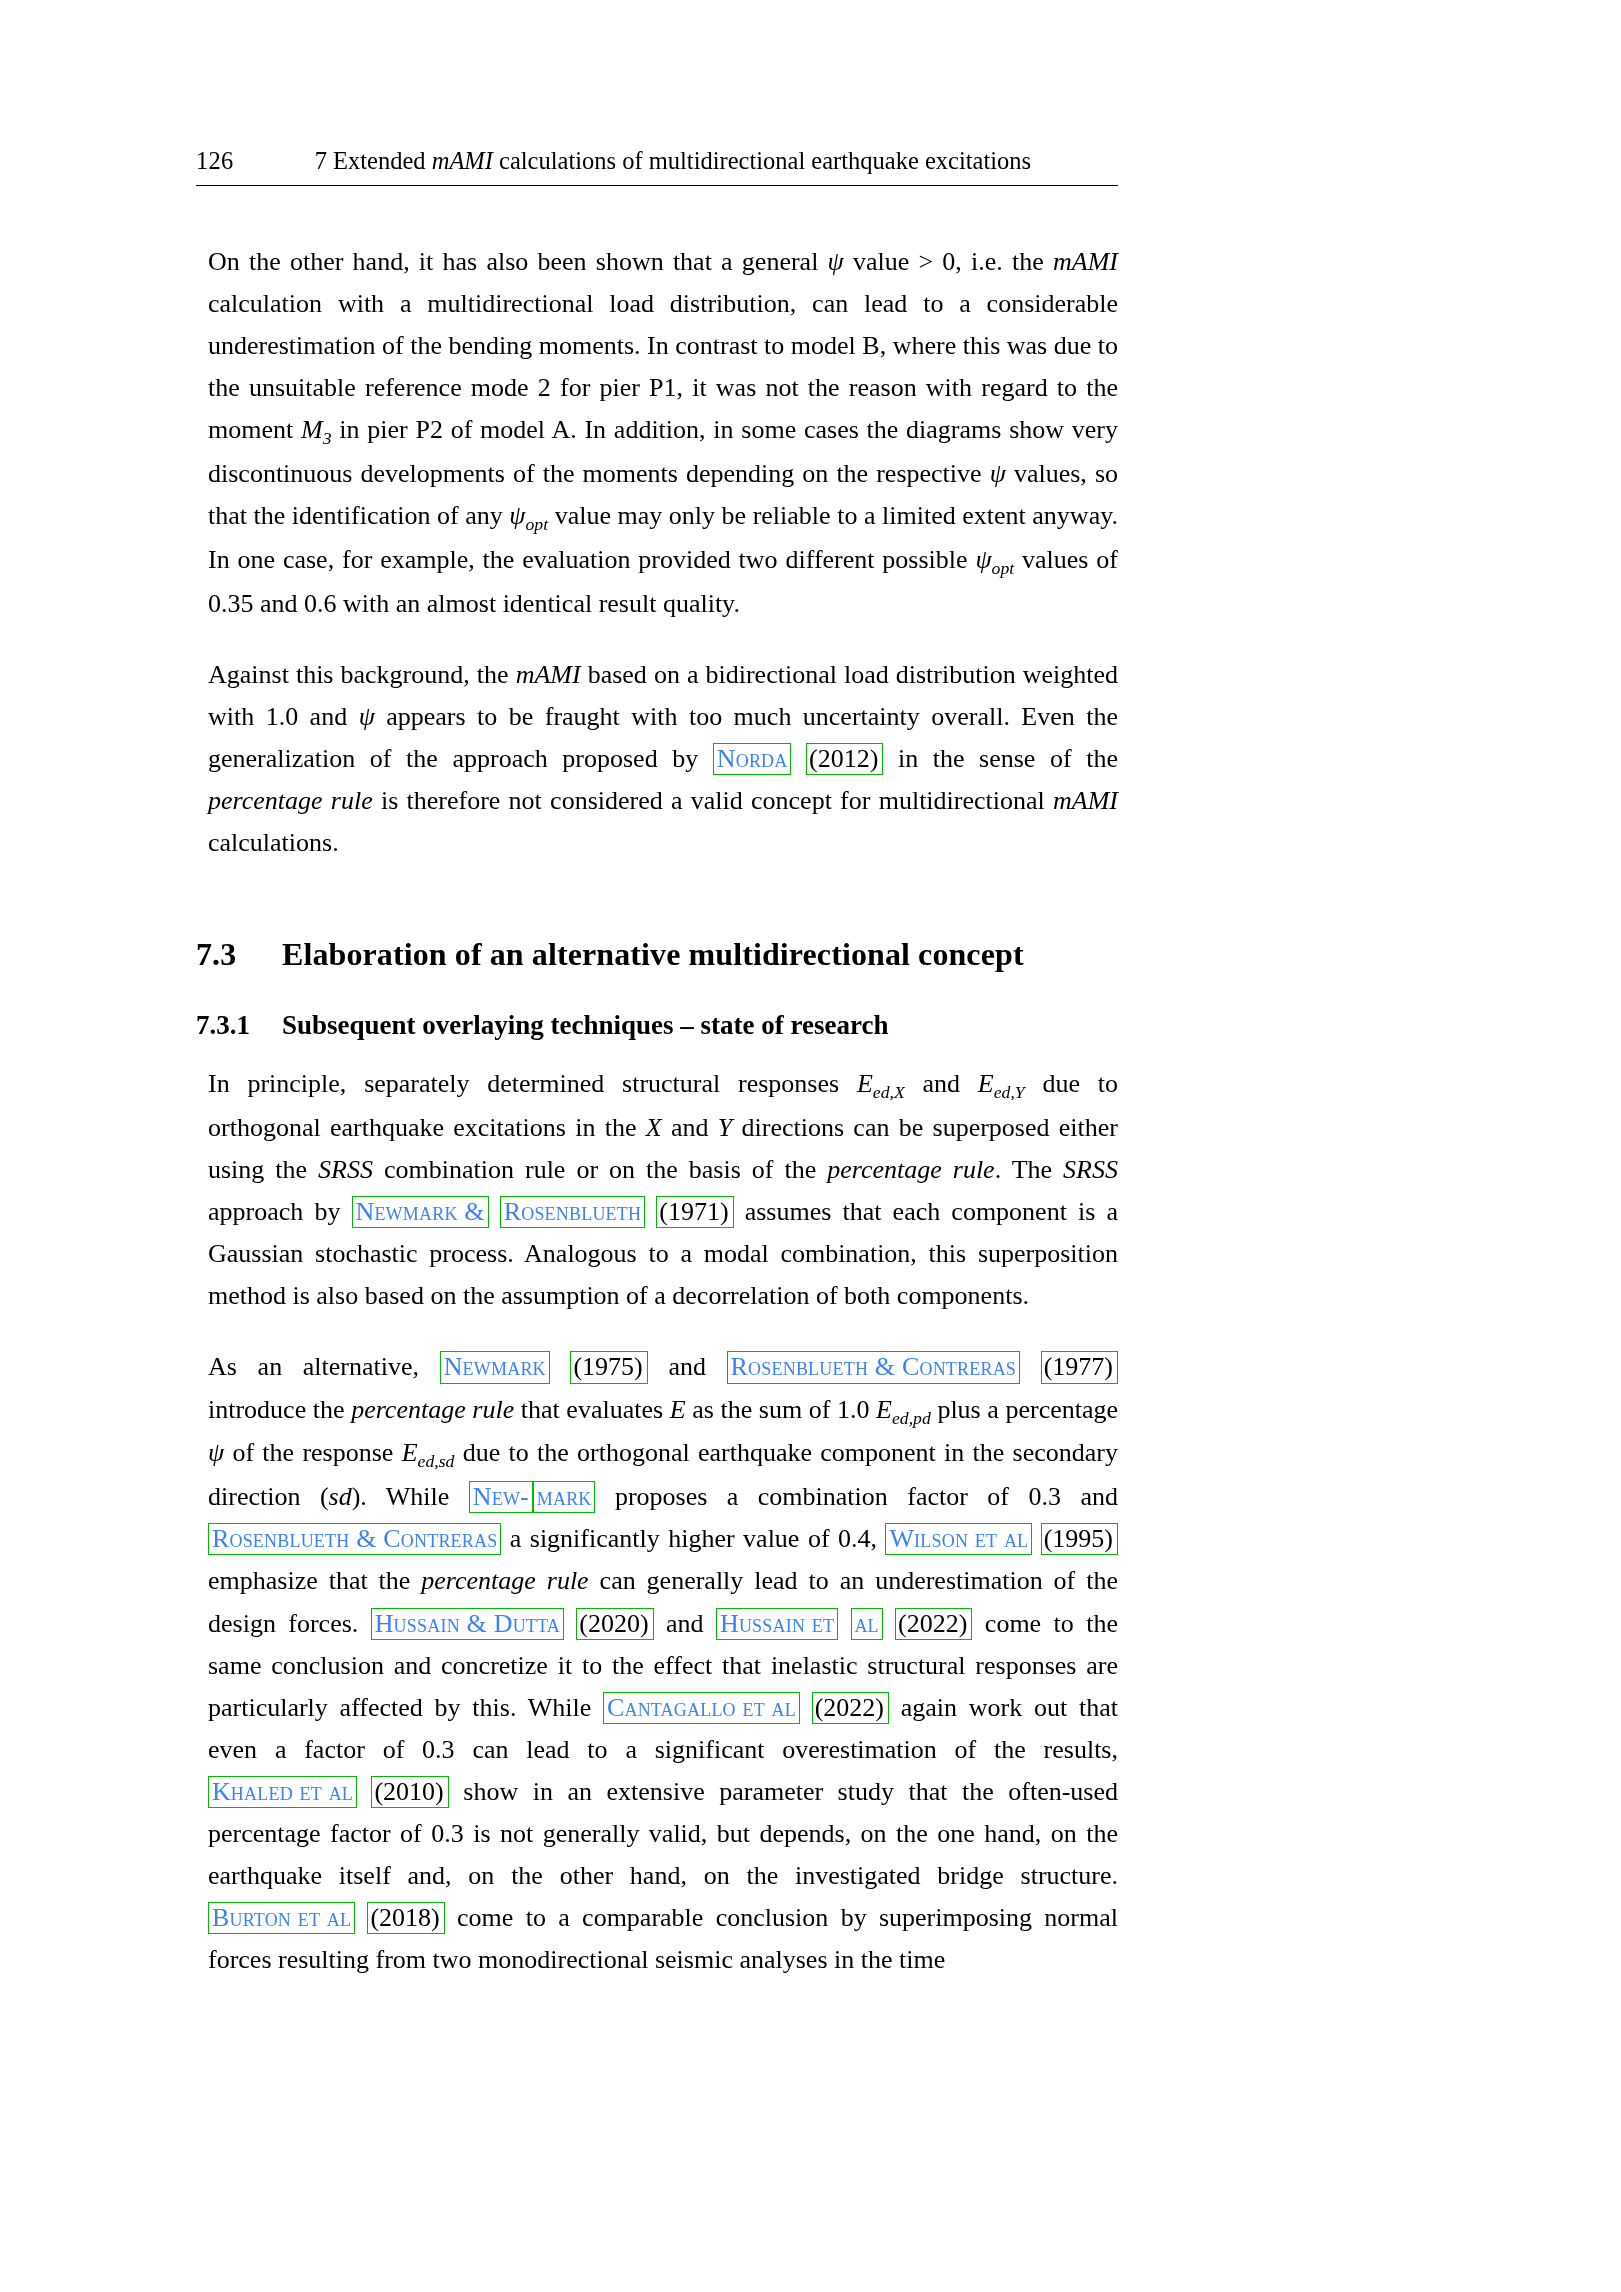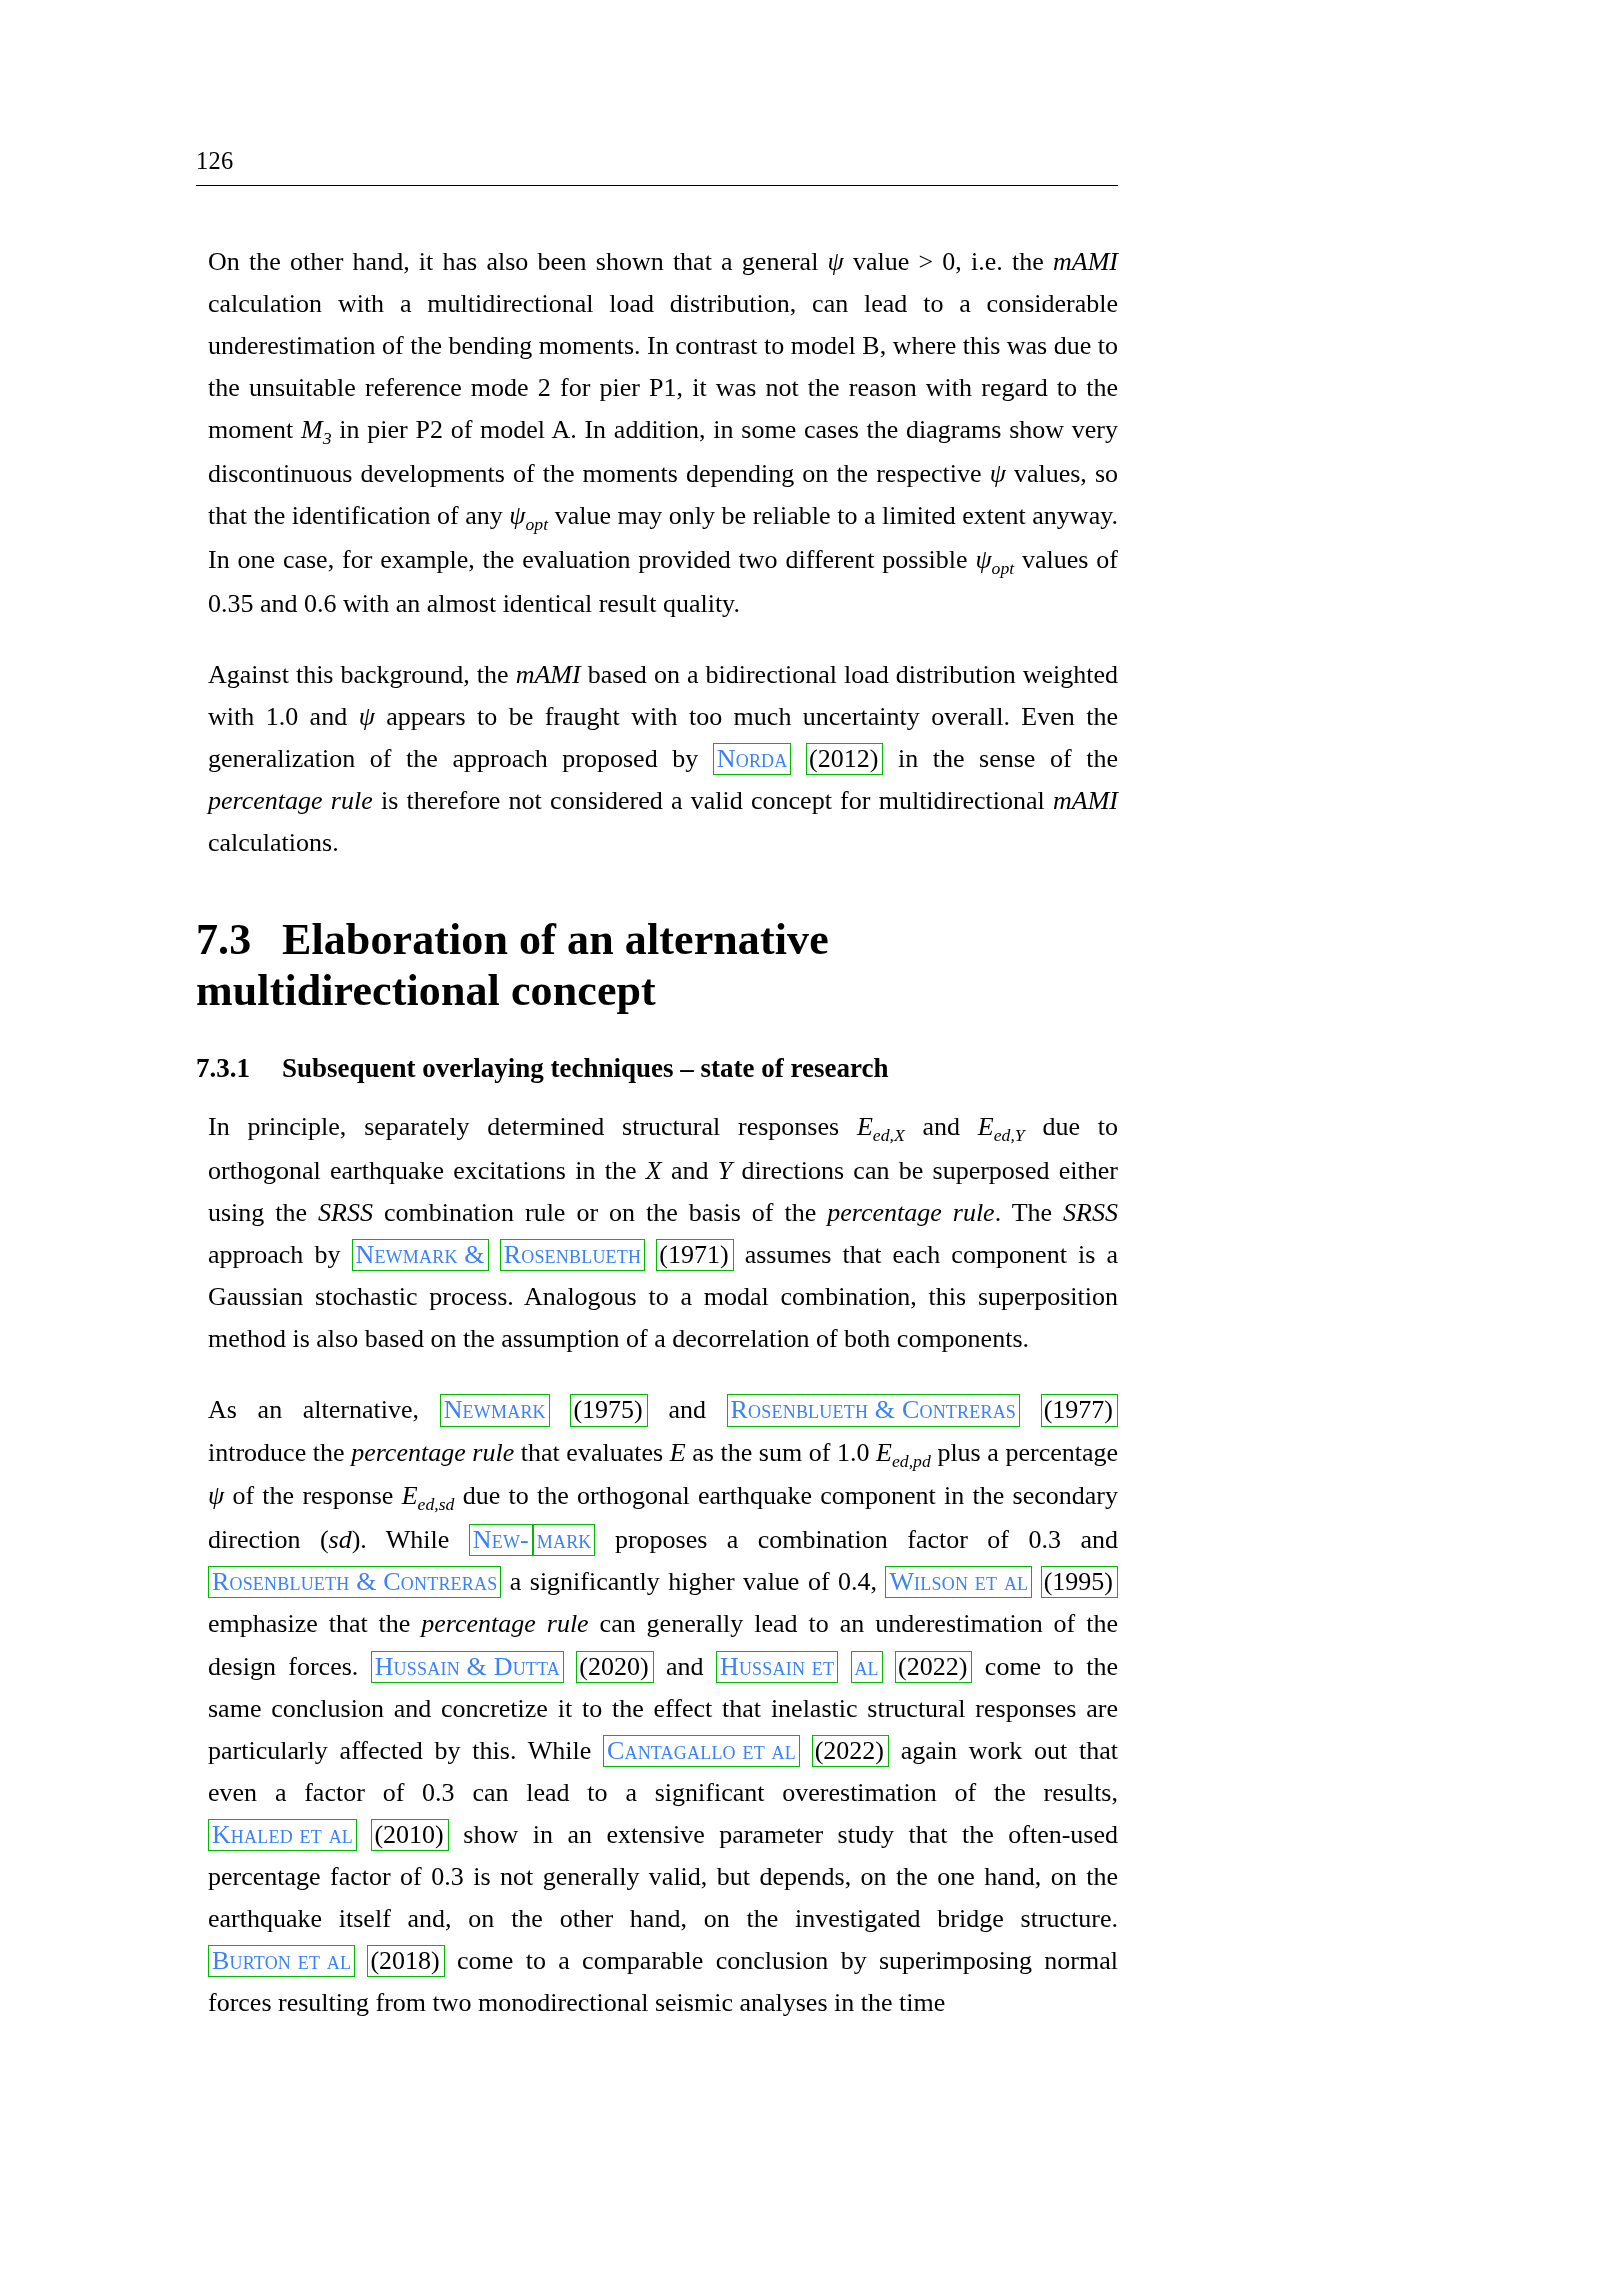--- a/index.html
+++ b/index.html
@@ -47,22 +47,22 @@
     line-height: 1.62;
     text-align: justify;
     margin: 0 0 29px 12px;
     text-indent: 0;
     hyphens: auto;
   }
   
   h2.sec {
     font-family: "Liberation Serif", serif;
     font-weight: bold;
-    font-size: 44px;
-    margin: 50px 0 29px 0;
+    font-size: 32px;
+    margin: 72px 0 29px 0;
     letter-spacing: 0.1px;
   }
   h2.sec .num { display: inline-block; width: 86px; }
   h3.sub {
     font-weight: bold;
     font-size: 27px;
     margin: 37px 0 21.6px 0;
   }
   h3.sub .num { display: inline-block; width: 86px; }
   
@@ -90,20 +90,21 @@
   sub { font-size: 0.68em; }
   .nowrap { white-space: nowrap; }
 </style>
 </head>
 <body>
 
 <div class="page">
 
   <div class="header">
     <div class="pageno">126</div>
+    <div class="runtitle"><span>7 Extended </span><span class="it">mAMI</span><span> calculations of multidirectional earthquake excitations</span></div>
   </div>
 
   <p class="body"><span>On the other hand, it has also been shown that a general </span><span class="mi">ψ</span><span> value &gt;  0, i.e. the </span><span class="it">mAMI</span><span> calculation with a multidirectional load distribution, can lead to a considerable underestimation of the bending moments. In contrast to model B, where this was due to the unsuitable reference mode 2 for pier P1, it was not the reason with regard to the moment </span><span class="mi nowrap"><span>M</span><sub>3</sub></span><span> in pier P2 of model A. In addition, in some cases the diagrams show very discontinuous developments of the moments depending on the respective </span><span class="mi">ψ</span><span> values, so that the identification of any </span><span class="mi nowrap"><span>ψ</span><sub class="it">opt</sub></span><span> value may only be reliable to a limited extent anyway. In one case, for example, the evaluation provided two different possible </span><span class="mi nowrap"><span>ψ</span><sub class="it">opt</sub></span><span> values of 0.35 and 0.6 with an almost identical result quality.</span></p>
 
   <p class="body"><span>Against this background, the </span><span class="it">mAMI</span><span> based on a bidirectional load distribution weighted with 1.0 and </span><span class="mi">ψ</span><span> appears to be fraught with too much uncertainty overall. Even the generalization of the approach proposed by </span><span class="cite sc">Norda</span> <span class="yr">(2012)</span><span> in the sense of the </span><span class="it">percentage rule</span><span> is therefore not considered a valid concept for multidirectional </span><span class="it">mAMI</span><span> calculations.</span></p>
 
   <h2 class="sec"><span class="num">7.3</span><span>Elaboration of an alternative multidirectional concept</span></h2>
 
   <h3 class="sub"><span class="num">7.3.1</span><span>Subsequent overlaying techniques – state of research</span></h3>
 

